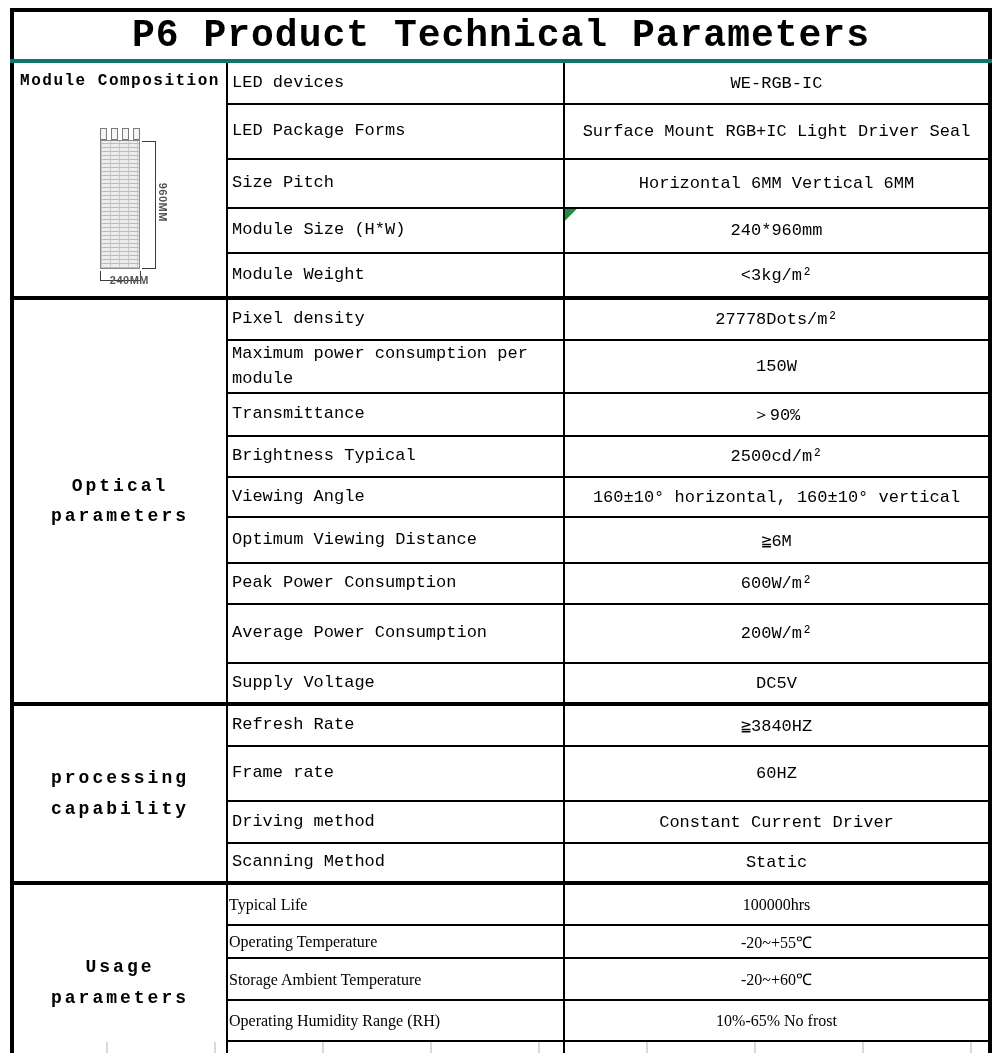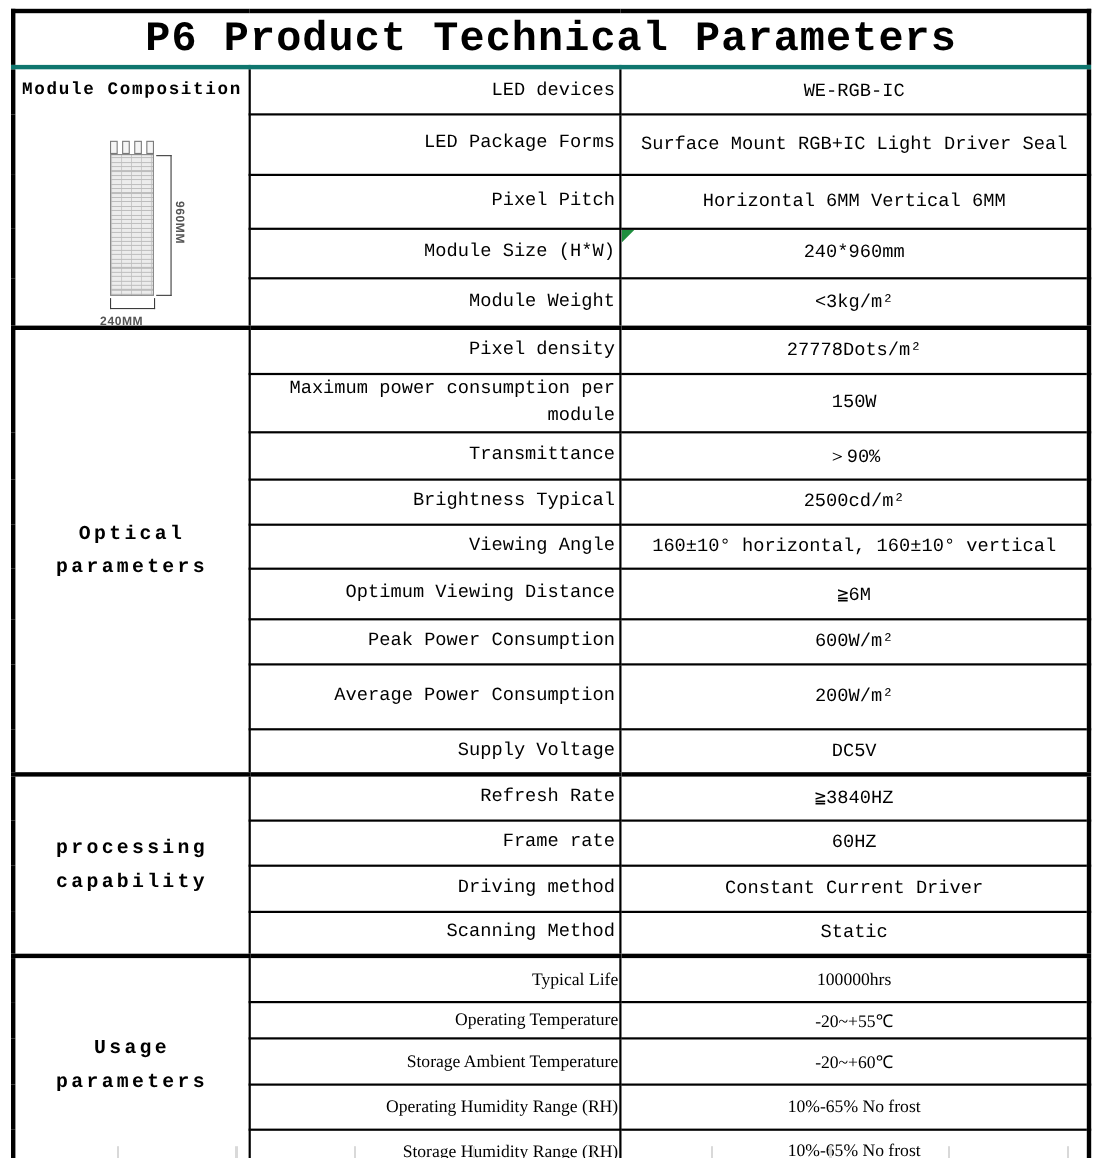--- a/index.html
+++ b/index.html
@@ -12,21 +12,21 @@
   td.title-cell{height:45px;text-align:center;font-weight:bold;font-size:38px;
                 letter-spacing:1px;border-bottom:4px solid #0f766e;
                 font-family:"Liberation Mono",monospace;}
   tr.sec td{border-top:4px solid #000;}
   td.group{text-align:center;vertical-align:middle;font-weight:bold;
            font-size:18px;letter-spacing:3px;line-height:1.7;}
   td.group .wrap{width:170px;margin:0 auto;}
   td.group-mc{vertical-align:top;}
   .mc-label{font-weight:bold;font-size:16px;letter-spacing:1.5px;
             text-align:center;padding-top:4px;}
-  td.pname{text-align:right;vertical-align:middle;font-size:17px;
+  td.pname{text-align:left;vertical-align:middle;font-size:17px;
            padding:0 4px;line-height:1.45;}
   td.pval{text-align:center;vertical-align:middle;font-size:17px;
           padding:0 4px;position:relative;}
   tr.usage td.pname, tr.usage td.pval{font-family:Liberation Serif, serif;
           font-size:16px;letter-spacing:0;padding:0 1px;}
   
   .flag{position:absolute;left:0;top:0;width:12px;height:12px;
         background:#1e8e3e;clip-path:polygon(0 0,100% 0,0 100%);}
   
   .diagram{position:relative;width:100%;height:200px;}
@@ -40,21 +40,21 @@
   .tab{width:7px;height:12px;border:1.5px solid #7a7a7a;background:#f5f5f5;box-sizing:border-box;}
   .dim-v{position:absolute;left:127px;top:46px;width:13px;height:126px;
          border-top:1.5px solid #3c3c3c;border-right:1.5px solid #3c3c3c;
          border-bottom:1.5px solid #3c3c3c;}
   .dim-v-label{position:absolute;left:128px;top:98px;font-size:11px;color:#555;
          font-family:"Liberation Sans",sans-serif;transform:rotate(90deg);
          transform-origin:center;white-space:nowrap;letter-spacing:.5px;}
   .dim-h{position:absolute;left:85px;top:176px;width:39px;height:9px;
          border-left:1.5px solid #3c3c3c;border-right:1.5px solid #3c3c3c;
          border-bottom:1.5px solid #3c3c3c;}
-  .dim-h-label{position:absolute;left:76px;top:188px;width:58px;text-align:left;
+  .dim-h-label{position:absolute;left:76px;top:176px;width:58px;text-align:right;
          font-size:11px;color:#555;font-family:"Liberation Sans",sans-serif;
          letter-spacing:.5px;}
   
   .grid-strip{position:absolute;left:0;top:1042px;width:1000px;height:11px;
          background:repeating-linear-gradient(90deg,transparent 0 106px,#d9d9d9 106px 108px);}
 </style>
 </head>
 <body>
 
 <div class="sheet">
@@ -88,21 +88,21 @@
         </div>
       </td>
       <td class="pname">LED devices</td>
       <td class="pval">WE-RGB-IC</td>
     </tr>
     <tr style="height:50px">
       <td class="pname">LED Package Forms</td>
       <td class="pval">Surface Mount RGB+IC Light Driver Seal</td>
     </tr>
     <tr style="height:44px">
-      <td class="pname">Pixel Pitch</td>
+      <td class="pname">Size Pitch</td>
       <td class="pval">Horizontal 6MM Vertical 6MM</td>
     </tr>
     <tr style="height:41px">
       <td class="pname">Module Size (H*W)</td>
       <td class="pval">
         <span class="flag"></span>
         <span>240*960mm</span>
       </td>
     </tr>
     <tr style="height:41px">
@@ -150,21 +150,21 @@
       <td class="pval">DC5V</td>
     </tr>
 
     <tr class="sec" style="height:42px">
       <td class="group" rowspan="4">
         <div class="wrap">processing capability</div>
       </td>
       <td class="pname">Refresh Rate</td>
       <td class="pval">≧3840HZ</td>
     </tr>
-    <tr style="height:41px">
+    <tr style="height:55px">
       <td class="pname">Frame rate</td>
       <td class="pval">60HZ</td>
     </tr>
     <tr style="height:42px">
       <td class="pname">Driving method</td>
       <td class="pval">Constant Current Driver</td>
     </tr>
     <tr style="height:40px">
       <td class="pname">Scanning Method</td>
       <td class="pval">Static</td>

